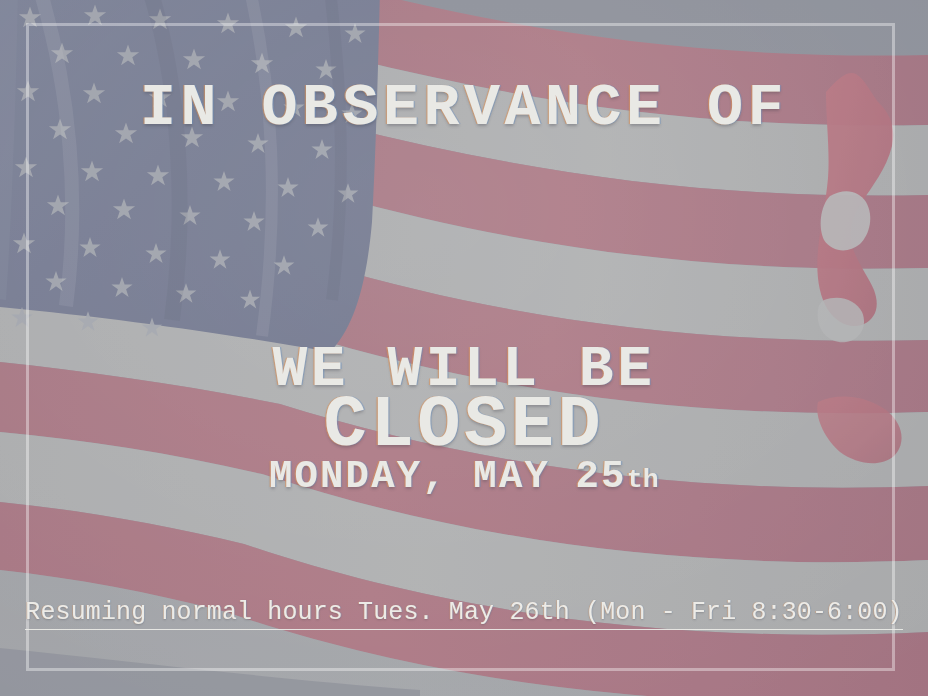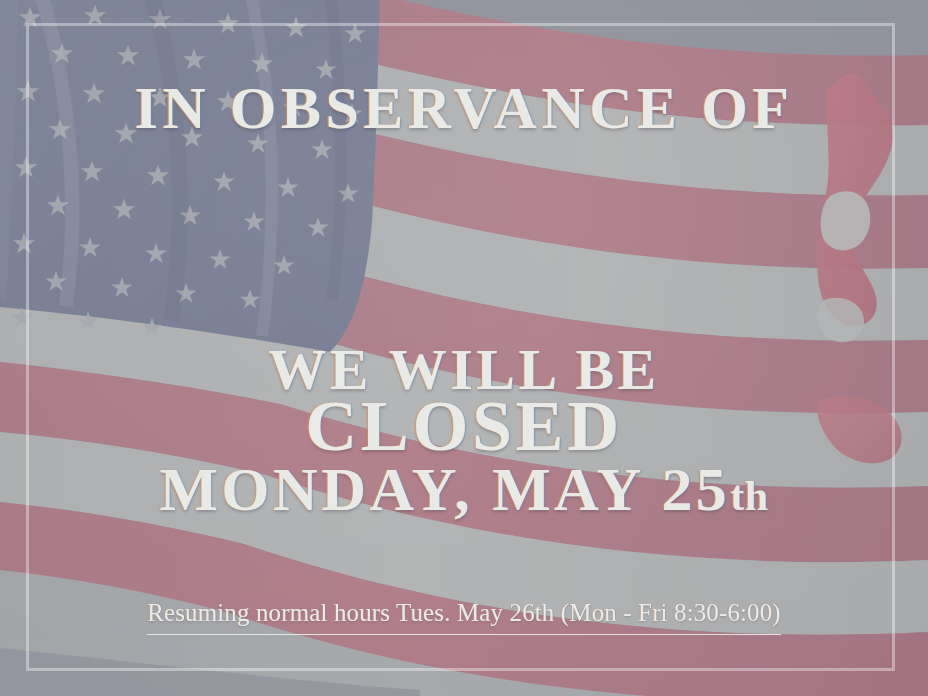--- a/index.html
+++ b/index.html
@@ -5,21 +5,21 @@
   html, body {
     margin: 0;
     padding: 0;
     background: #6f737d;
   }
   #poster {
     position: relative;
     width: 928px;
     height: 696px;
     overflow: hidden;
-    font-family: Liberation Serif, serif;
+    font-family: Liberation Mono, monospace;
     background: #be185d;
   }
 
   
   .bg-layer {
     position: absolute;
     inset: 0;
     width: 100%;
     height: 100%;
   }
@@ -93,21 +93,21 @@
     position: absolute;
     top: 390px;
     left: 0; right: 0;
     font-size: 72px;
     letter-spacing: 0.05em;
   }
   .line-date {
     position: absolute;
     top: 458px;
     left: 0; right: 0;
-    font-size: 62px;
+    font-size: 39px;
     letter-spacing: 0.055em;
   }
   .line-date .suffix {
     font-size: 0.68em;
     letter-spacing: 0.01em;
   }
 
   .line-resuming {
     position: absolute;
     top: 600px;
@@ -119,21 +119,21 @@
     line-height: 1;
     white-space: nowrap;
     text-shadow:
       -0.8px 0 0 rgba(226,160,110,0.40),
        0.8px 0 0 rgba(120,155,200,0.30),
        0 1px 2px rgba(60,60,70,0.28);
   }
   .line-resuming u {
     text-decoration: none;
     border-bottom: 1.5px solid rgba(236,235,231,0.92);
-    padding-bottom: 8px;
+    padding-bottom: 2px;
   }
 </style>
 </head>
 <body>
 
 <div id="poster">
 
   <div class="bg-layer">
     <svg class="bg-svg" viewBox="0 0 928 696" preserveAspectRatio="none" xmlns="http://www.w3.org/2000/svg">
       <defs>

